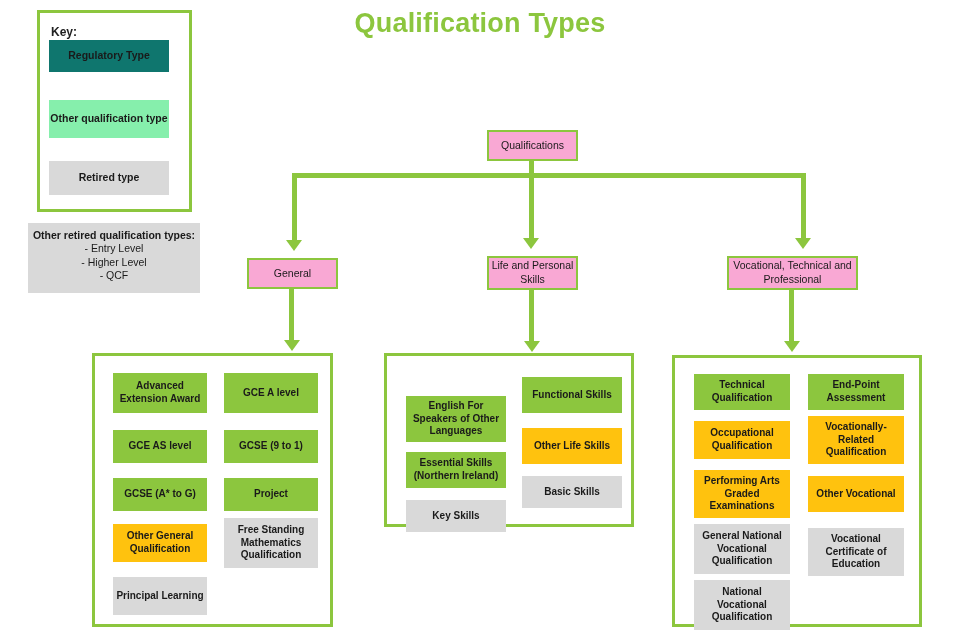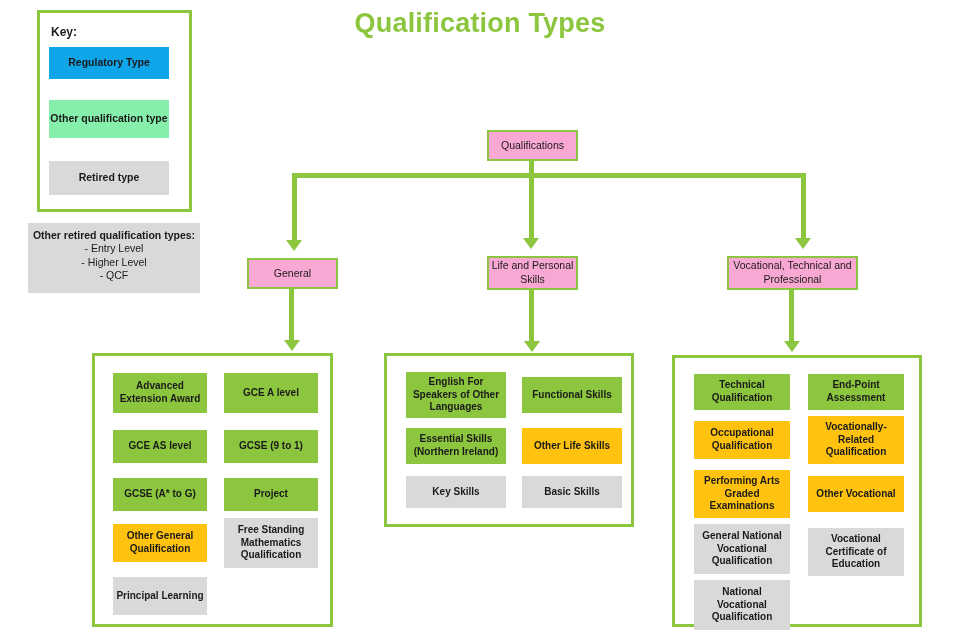--- a/index.html
+++ b/index.html
@@ -24,21 +24,21 @@
     border:3px solid #8CC63E;background:#fff;
   }
   #key-title{
     left:51px;top:25px;font-size:12px;font-weight:bold;color:#222;
   }
   .key-chip{
     left:49px;width:120px;
     display:flex;align-items:center;justify-content:center;text-align:center;
     font-size:10.5px;font-weight:bold;line-height:1.25;color:#1a1a1a;
   }
-  #key-chip-regulatory{top:47px;height:32px;background:#0ea5e9;}
+  #key-chip-regulatory{top:40px;height:32px;background:#0f766e;}
   #key-chip-other{top:100px;height:38px;background:#86efac;}
   #key-chip-retired{top:161px;height:34px;background:#D9D9D9;}
 
   
   #retired-panel{
     left:28px;top:223px;width:172px;height:70px;background:#D9D9D9;
     padding:6px 4px 4px;text-align:center;
   }
   #retired-heading{font-size:10.5px;font-weight:bold;line-height:1.25;color:#1a1a1a;}
   .retired-item{font-size:10.5px;line-height:1.3;color:#1a1a1a;}
@@ -101,21 +101,21 @@
   #group-general .col-b{left:129px;}
   #group-general .row-1{top:17px;height:40px;}
   #group-general .row-2{top:74px;height:33px;}
   #group-general .row-3{top:122px;height:33px;}
   #group-general .row-4{top:168px;height:38px;}
   #group-general .row-4b{top:162px;height:50px;}
   #group-general .row-5{top:221px;height:38px;}
 
   
   #group-life .chip{width:100px;}
-  #group-life .col-a{left:19px;}
+  #group-life .col-a{left:19px;margin-top:24px;}
   #group-life .col-b{left:135px;}
   #group-life .row-1{top:16px;height:46px;}
   #group-life .row-1b{top:21px;height:36px;}
   #group-life .row-2{top:72px;height:36px;}
   #group-life .row-3{top:120px;height:32px;}
 
   
   #group-vtp .chip{width:96px;}
   #group-vtp .col-a{left:19px;}
   #group-vtp .col-b{left:133px;}

